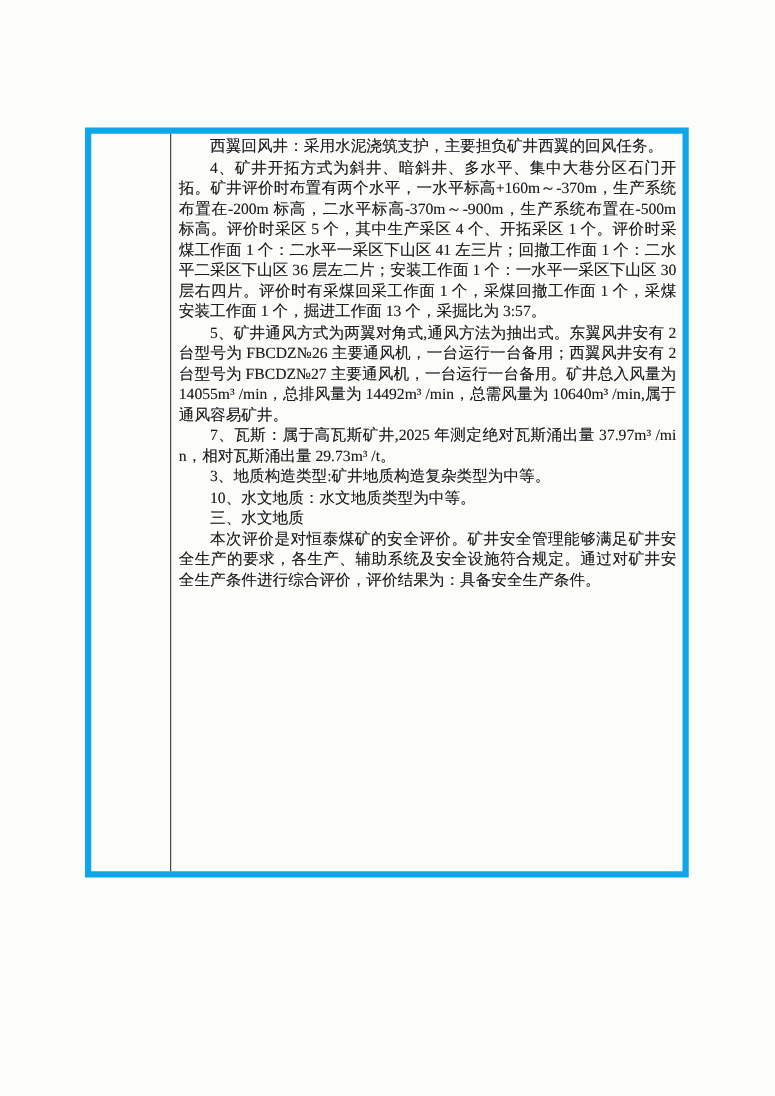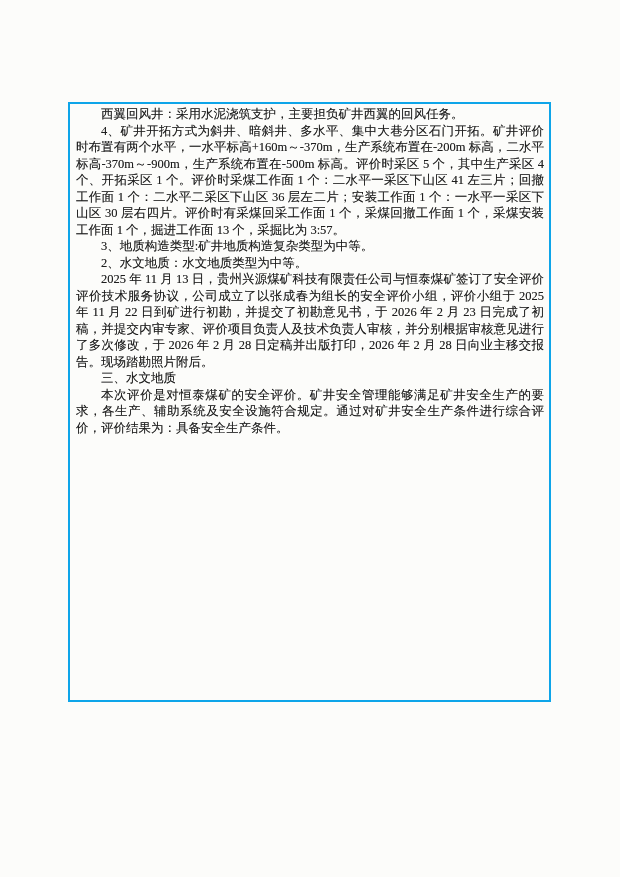--- a/index.html
+++ b/index.html
@@ -15,25 +15,24 @@
     background: #fcfcfa;
     overflow: hidden;
     font-family: "Liberation Serif", "DejaVu Serif", serif;
   }
   .doc-table {
     position: absolute;
     left: 68px;
     top: 102px;
     width: 483px;
     height: 600px;
-    border: 2px solid #0ea5e9;
+    border: 5px solid #0ea5e9;
     display: flex;
     box-sizing: border-box;
     background: #fcfcfa;
-    flex-direction: column;
   }
   .label-col {
     flex: none;
     width: 64px;
     border-right: 1px solid #4c4c4c;
     box-sizing: border-box;
   }
   .content-col {
     flex: 1;
     padding: 2px 5px 0 6px;
@@ -52,20 +51,21 @@
 </style>
 </head>
 <body>
 
 <div class="page">
   <div class="doc-table">
     <div class="label-col"></div>
     <div class="content-col">
         <p class="para">西翼回风井：采用水泥浇筑支护，主要担负矿井西翼的回风任务。</p>
         <p class="para">4、矿井开拓方式为斜井、暗斜井、多水平、集中大巷分区石门开拓。矿井评价时布置有两个水平，一水平标高+160m～-370m，生产系统布置在-200m 标高，二水平标高-370m～-900m，生产系统布置在-500m 标高。评价时采区 5 个，其中生产采区 4 个、开拓采区 1 个。评价时采煤工作面 1 个：二水平一采区下山区 41 左三片；回撤工作面 1 个：二水平二采区下山区 36 层左二片；安装工作面 1 个：一水平一采区下山区 30 层右四片。评价时有采煤回采工作面 1 个，采煤回撤工作面 1 个，采煤安装工作面 1 个，掘进工作面 13 个，采掘比为 3:57。</p>
+        <p class="para">5、矿井通风方式为两翼对角式,通风方法为抽出式。东翼风井安有 2 台型号为 FBCDZ№26 主要通风机，一台运行一台备用；西翼风井安有 2 台型号为 FBCDZ№27 主要通风机，一台运行一台备用。矿井总入风量为 14055m³ /min，总排风量为 14492m³ /min，总需风量为 10640m³ /min,属于通风容易矿井。</p>
+        <p class="para">7、瓦斯：属于高瓦斯矿井,2025 年测定绝对瓦斯涌出量 37.97m³ /min，相对瓦斯涌出量 29.73m³ /t。</p>
         <p class="para">3、地质构造类型:矿井地质构造复杂类型为中等。</p>
-        <p class="para">2、水文地质：水文地质类型为中等。</p>
-        <p class="para">2025 年 11 月 13 日，贵州兴源煤矿科技有限责任公司与恒泰煤矿签订了安全评价评价技术服务协议，公司成立了以张成春为组长的安全评价小组，评价小组于 2025 年 11 月 22 日到矿进行初勘，并提交了初勘意见书，于 2026 年 2 月 23 日完成了初稿，并提交内审专家、评价项目负责人及技术负责人审核，并分别根据审核意见进行了多次修改，于 2026 年 2 月 28 日定稿并出版打印，2026 年 2 月 28 日向业主移交报告。现场踏勘照片附后。</p>
+        <p class="para">10、水文地质：水文地质类型为中等。</p>
         <p class="para">三、水文地质</p>
         <p class="para">本次评价是对恒泰煤矿的安全评价。矿井安全管理能够满足矿井安全生产的要求，各生产、辅助系统及安全设施符合规定。通过对矿井安全生产条件进行综合评价，评价结果为：具备安全生产条件。</p>
       </div>
   </div>
 </div>
 
 </body></html>

